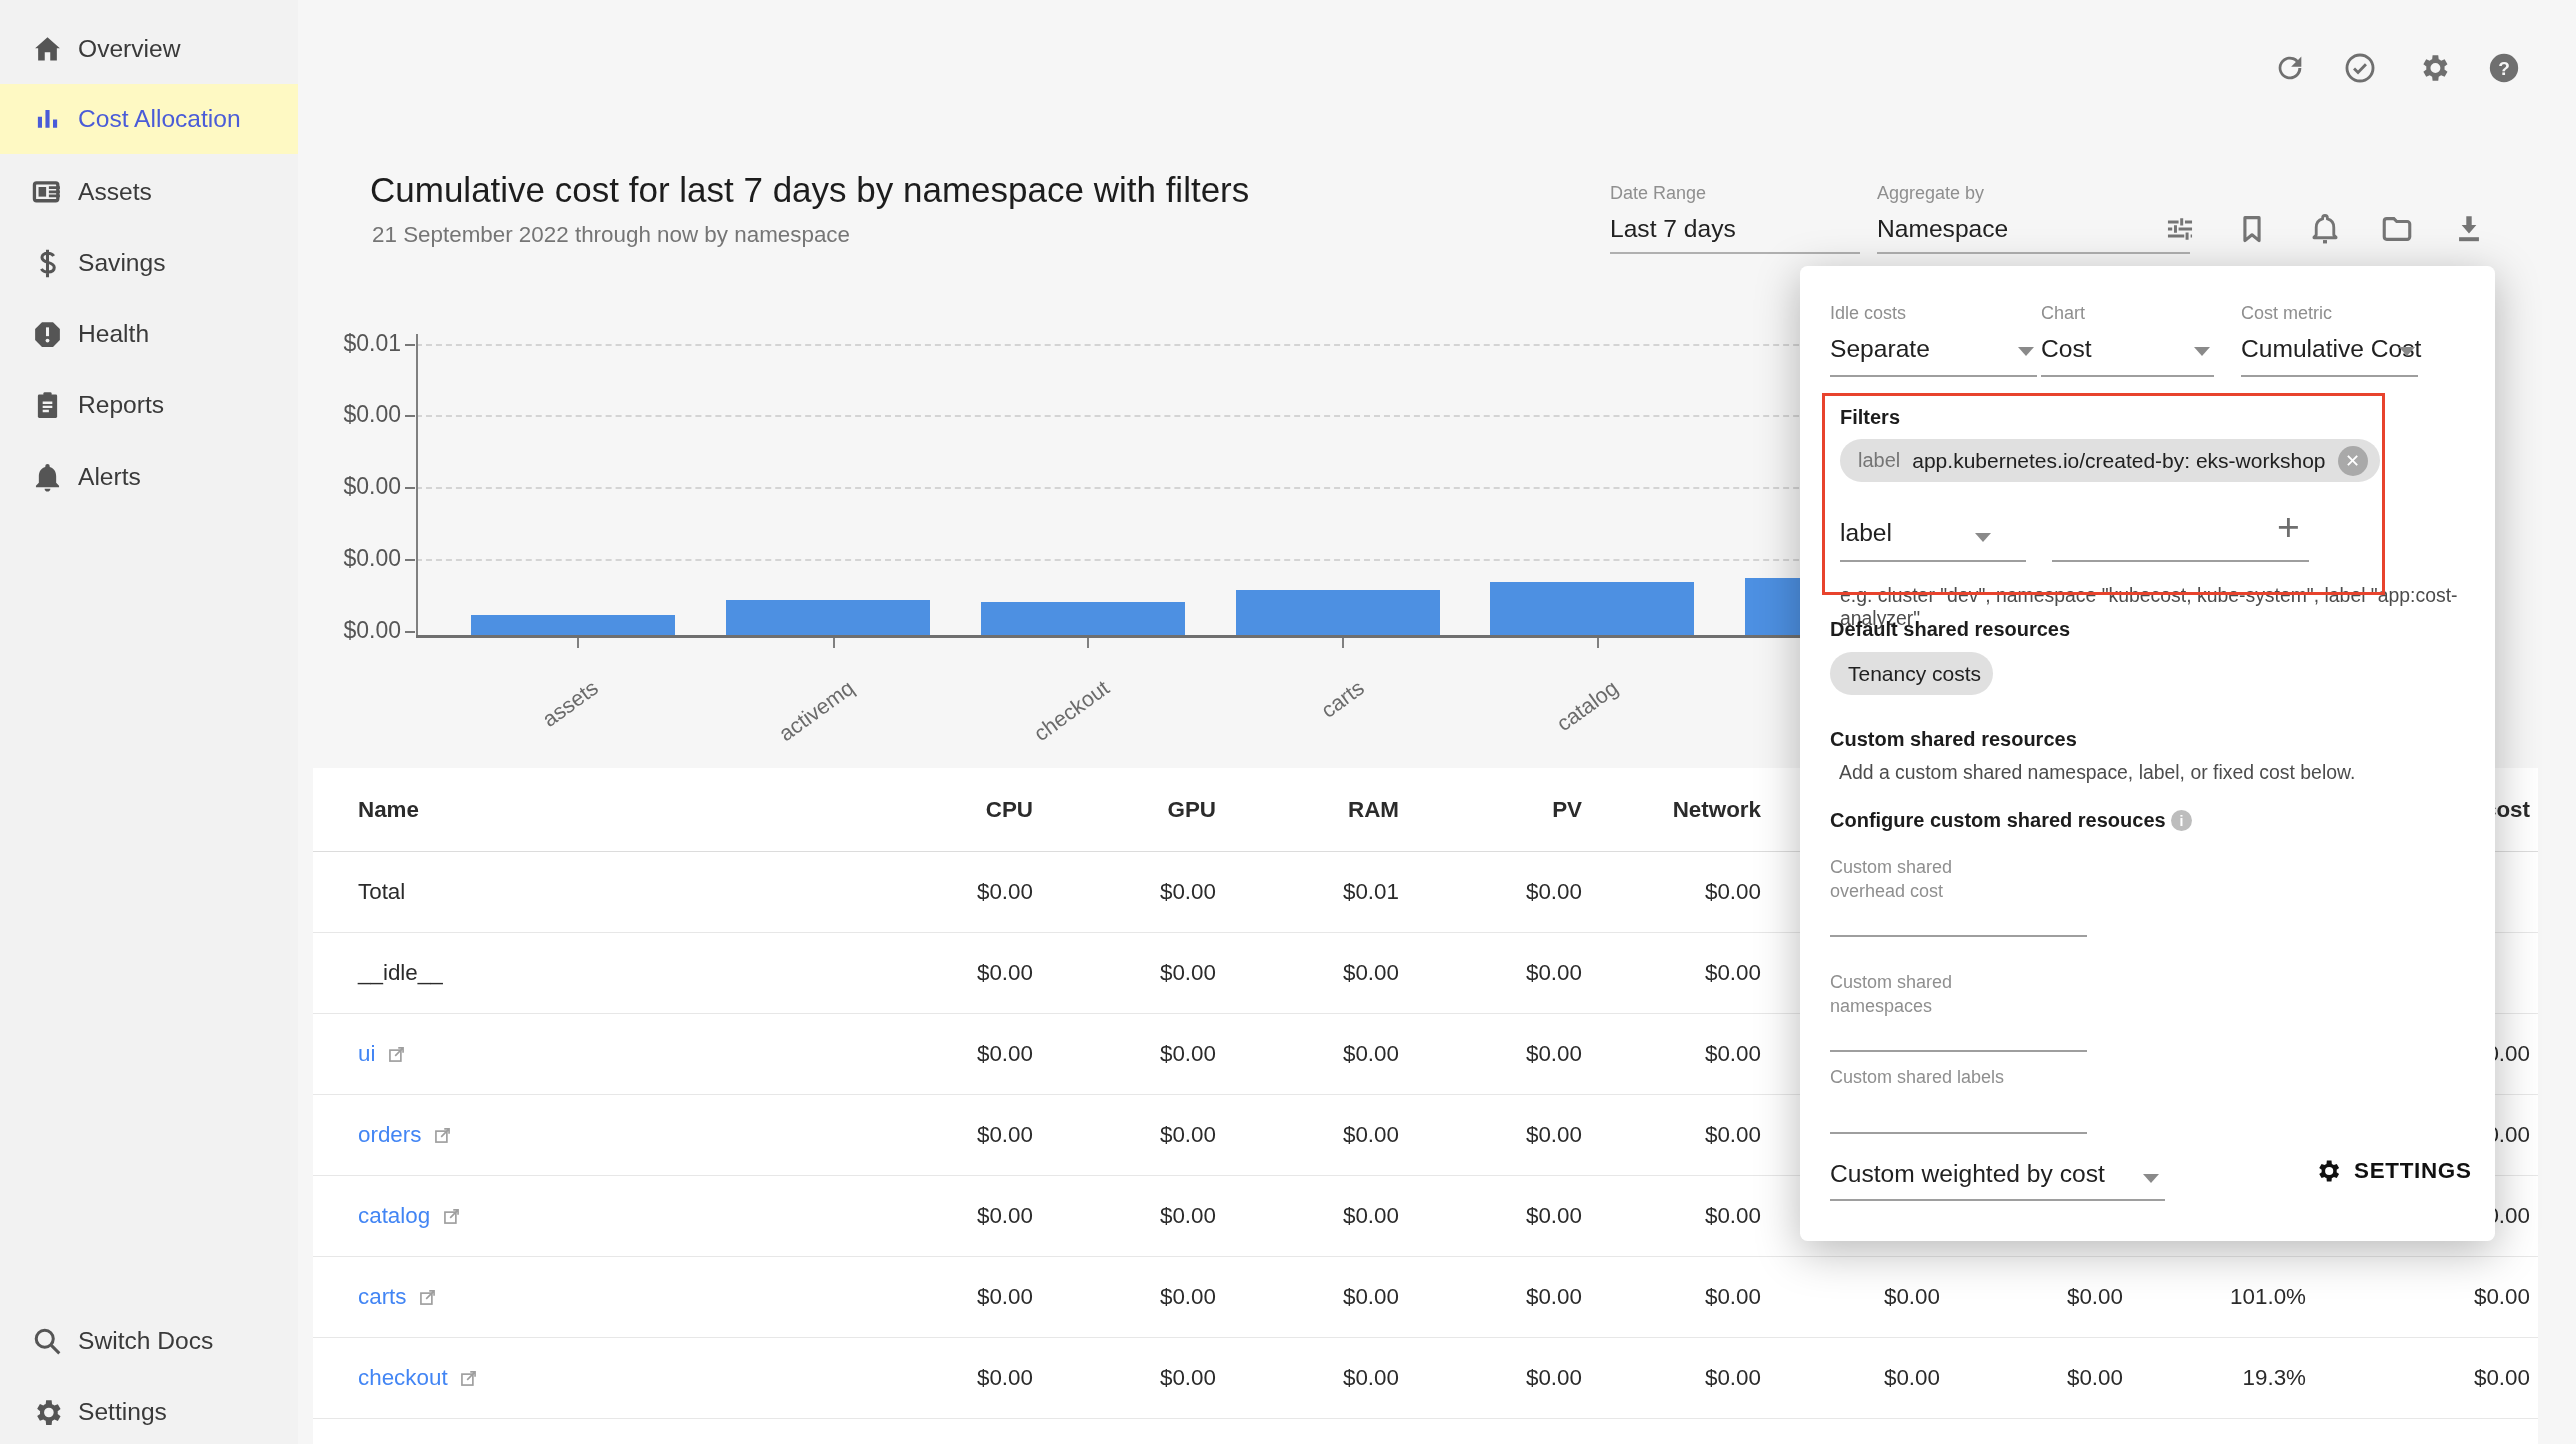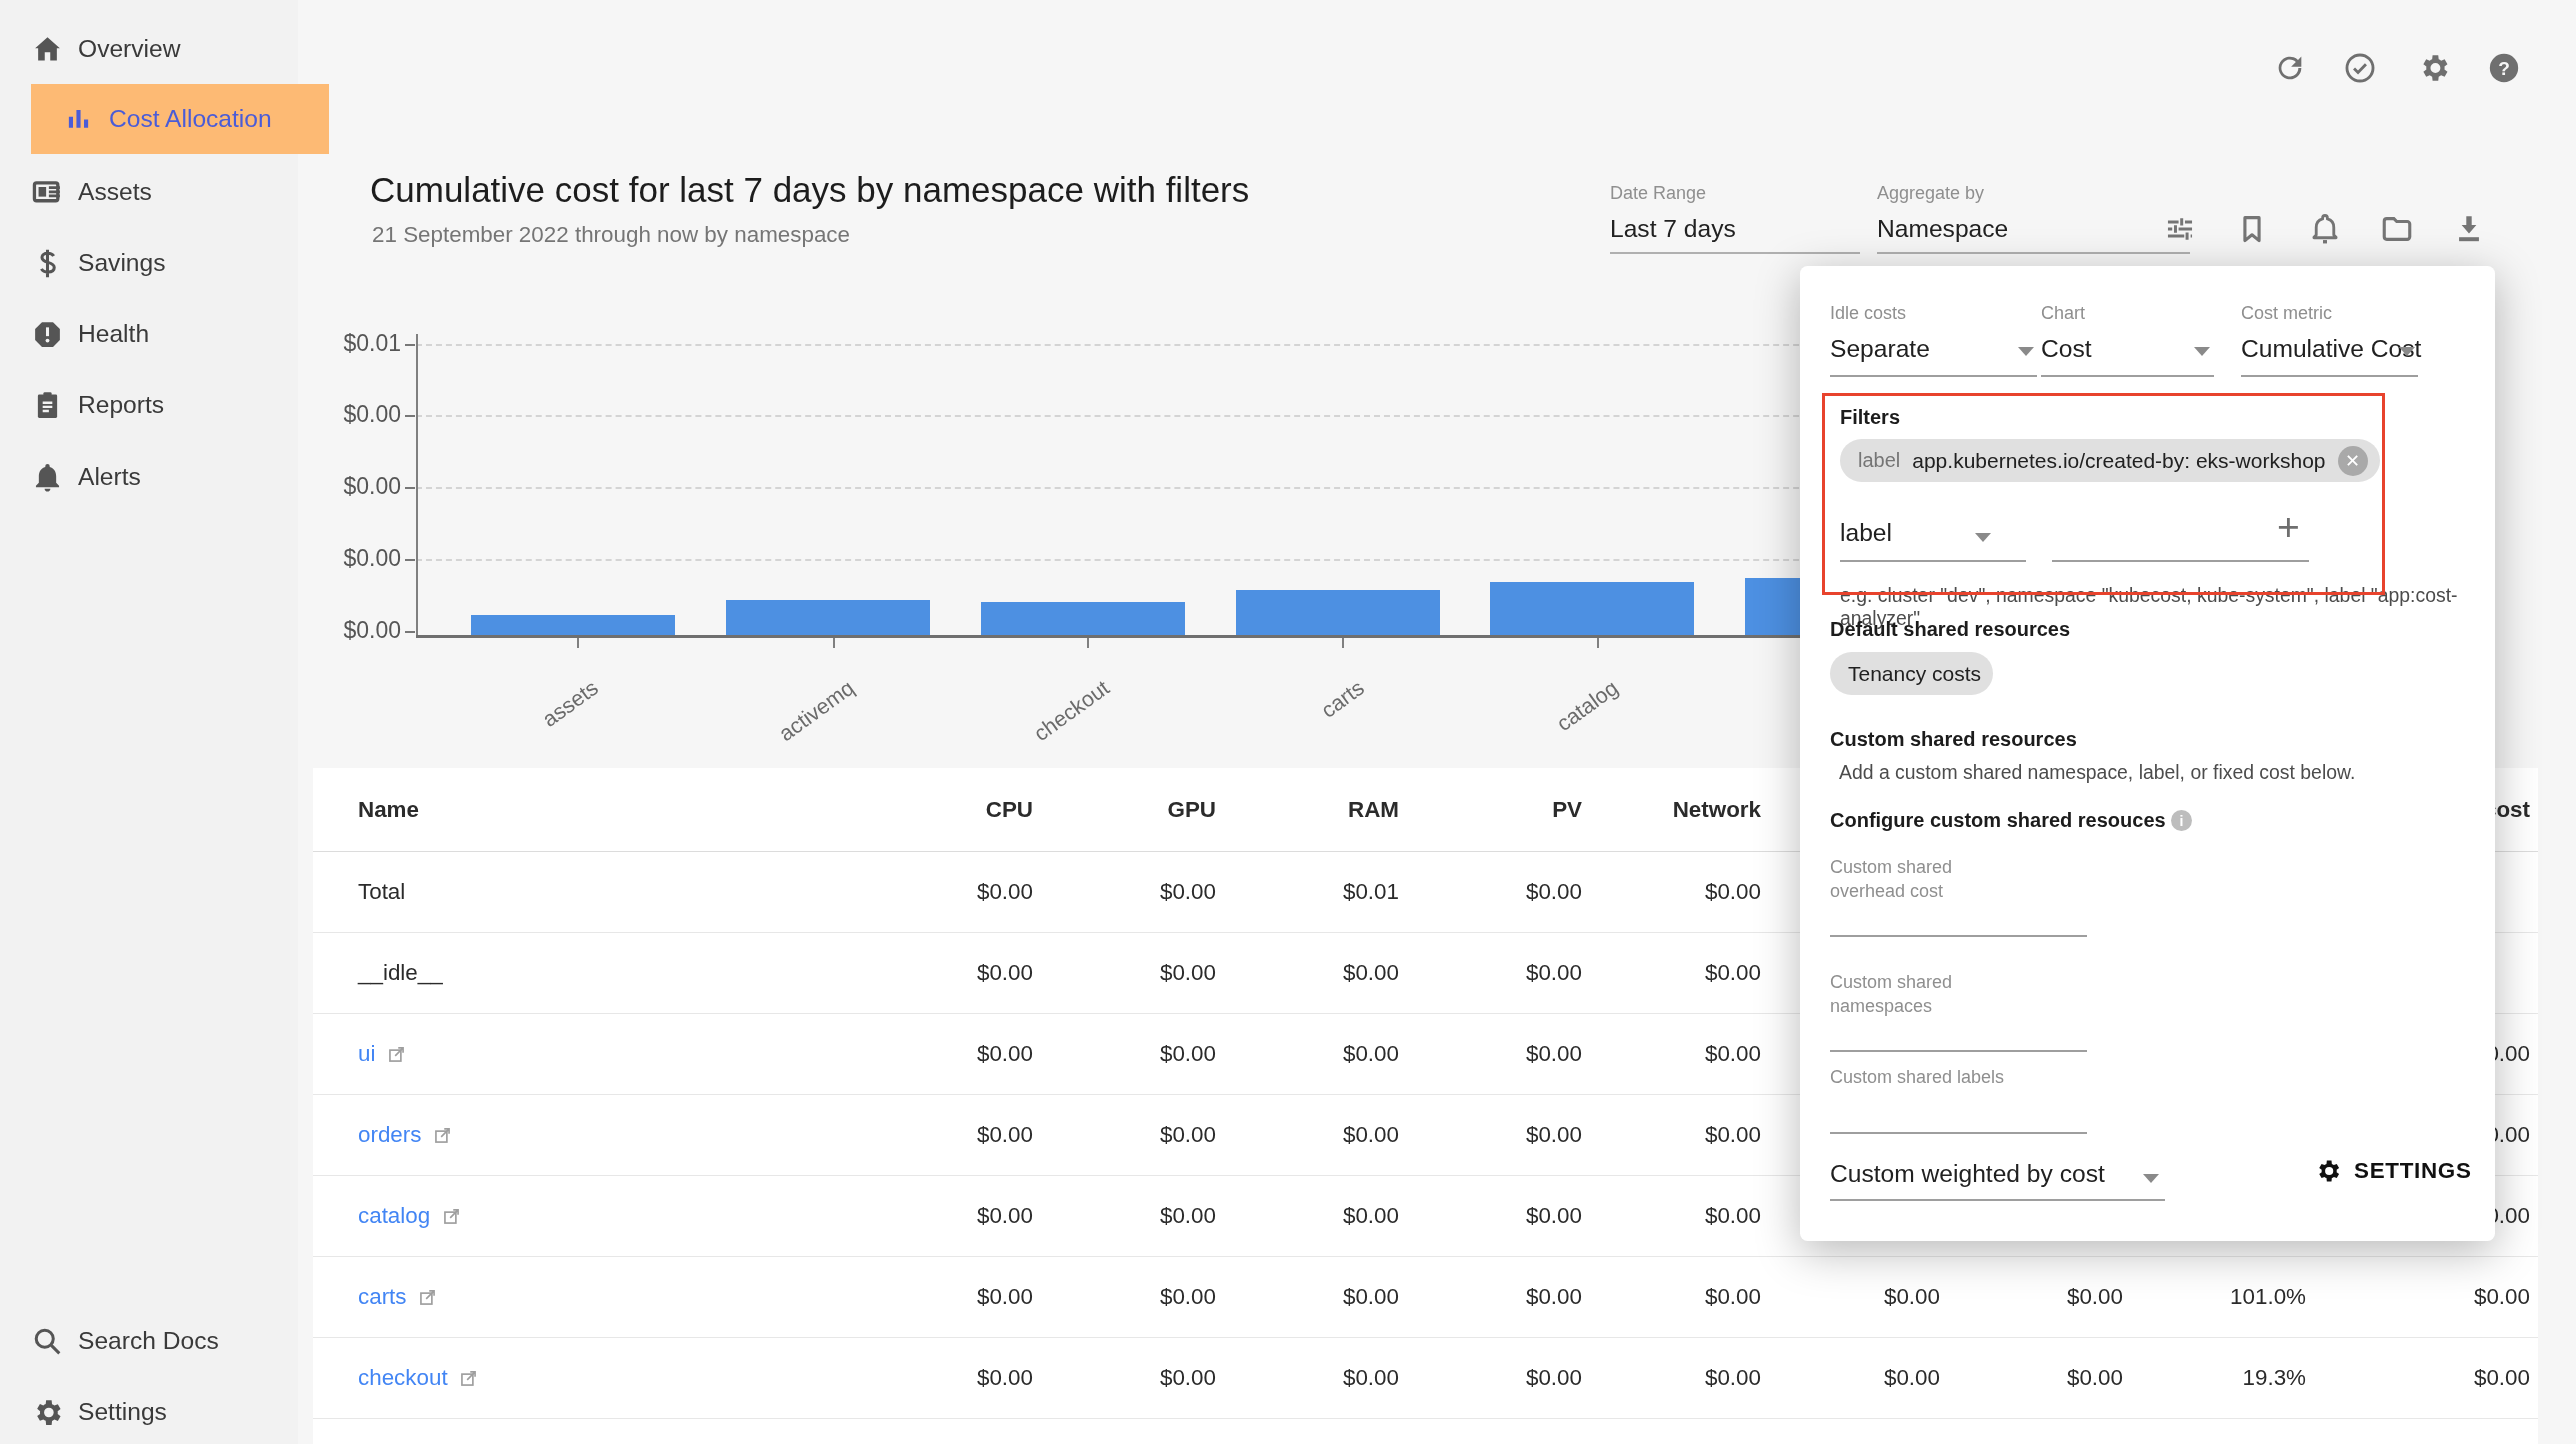--- a/index.html
+++ b/index.html
@@ -2,21 +2,21 @@
 <html style="--accent: #4a5cd8; --link: #4285f4; --bar: #4d90e2; --red: #e8432d;font-size:12px"><head>
 <meta charset="utf-8">
 <style>
   html,body{margin:0;padding:0;background:#e9e9e9;}
   #app{position:relative;width:2576px;height:1445px;background:#f6f6f6;overflow:hidden;
        font-family:"Liberation Sans","DejaVu Sans",sans-serif;color:#212121;}
 
   
   #sidebar{position:absolute;left:0;top:0;width:298px;height:1445px;background:#f2f2f2;}
   .nav-item{position:absolute;left:0;width:298px;height:70px;display:flex;align-items:center;cursor:pointer;}
-  .nav-item.selected{background:#fdba74;margin-left:31px;}
+  .nav-item.selected{background:#fef9c3;}
   .nav-icon{position:absolute;left:31px;width:33px;height:33px;color:#555;}
   .nav-icon svg{width:33px;height:33px;display:block;}
   .nav-label{position:absolute;left:78px;font-size:24.6px;color:#3a3a3a;}
   .nav-item.selected .nav-label{color:var(--accent);font-weight:500;}
   .nav-item.selected .nav-icon{color:var(--accent);}
   .nav-sub{position:absolute;left:78px;top:39px;font-size:21px;color:#8a8a8a;}
 
   
   #breadcrumb{position:absolute;left:347px;top:54px;font-size:21.6px;}
   #breadcrumb .crumb-section{color:#757575;}
@@ -155,21 +155,21 @@
         </span>
         <span class="nav-label">Alerts</span>
       </div>
       <div class="nav-item" style="top: 1306px;">
         <span class="nav-icon">
           <svg viewBox="0 0 24 24">
             <circle cx="10" cy="10" r="6.2" fill="none" stroke="currentColor" stroke-width="2.2"></circle>
             <path d="M14.8 14.8L20.6 20.6" stroke="currentColor" stroke-width="2.2"></path>
           </svg>
         </span>
-        <span class="nav-label" style="">Search Docs</span>
+        <span class="nav-label" style="">Switch Docs</span>
       </div>
       <div class="nav-item" style="top: 1377px;">
         <span class="nav-icon">
           <svg viewBox="0 0 24 24">
             <path fill="currentColor" fill-rule="evenodd" d="M19.4 13c.05-.33.08-.66.08-1s-.03-.67-.08-1l2.1-1.63-2-3.46-2.48 1a7.03 7.03 0 0 0-1.72-1L15 3h-4l-.3 2.9a7.03 7.03 0 0 0-1.72 1l-2.48-1-2 3.46L6.6 11a7 7 0 0 0 0 2l-2.1 1.63 2 3.46 2.48-1c.52.42 1.1.76 1.72 1L11 21h4l.3-2.9a7.03 7.03 0 0 0 1.72-1l2.48 1 2-3.46zM13 15.5a3.5 3.5 0 1 1 0-7 3.5 3.5 0 0 1 0 7z"></path>
           </svg>
         </span>
         <span class="nav-label" style="">Settings</span>
       </div>
     </div>

